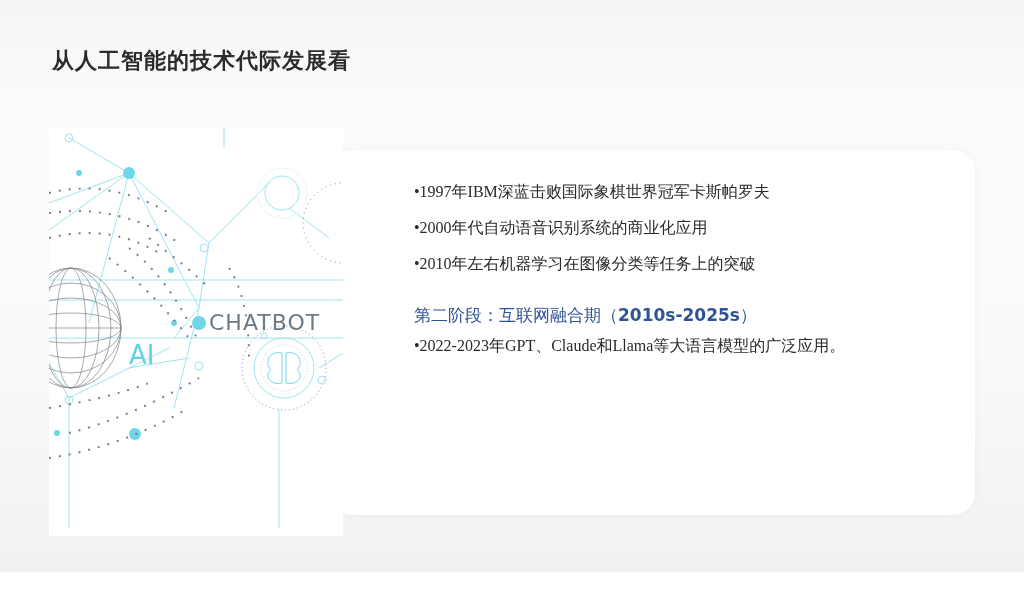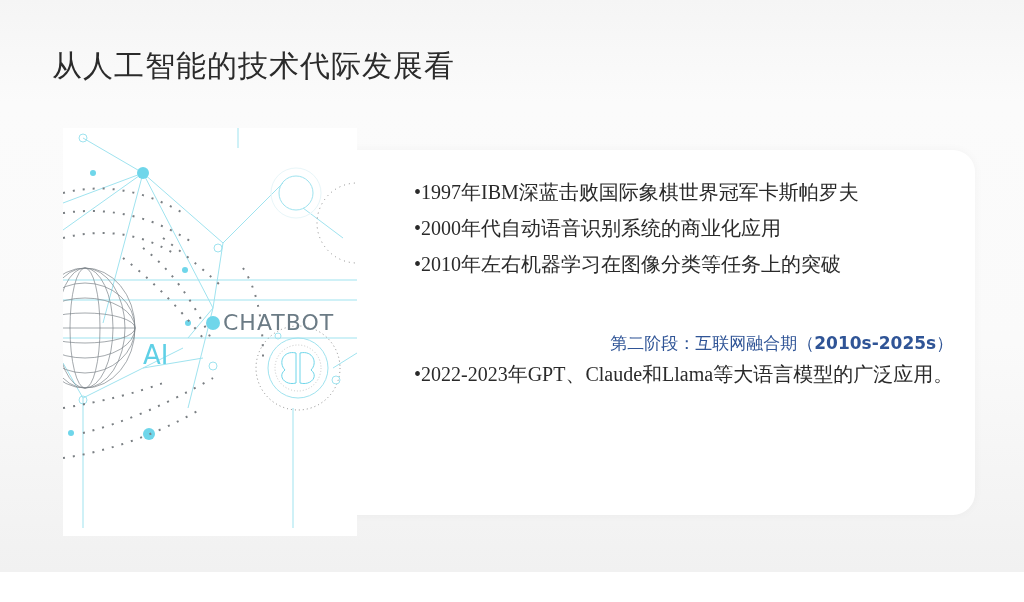--- a/index.html
+++ b/index.html
@@ -7,43 +7,43 @@
     width:1024px; height:602px; position:relative; overflow:hidden;
     background:#ffffff;
     font-family:"DejaVu Serif", "Liberation Serif", serif;
   }
   .slide {
     position:absolute; left:0; top:0; width:1024px; height:572px;
     background:linear-gradient(180deg,#f5f5f5 0%,#fbfbfb 18%,#fafafa 60%,#f1f1f1 100%);
   }
   .title {
     position:absolute; left:52px; top:46px;
-    font-size:30px; color:#2b2b2b; letter-spacing:1px;
-    font-family:"DejaVu Sans", "Liberation Sans", sans-serif; font-weight:normal;
+    font-size:22px; color:#2b2b2b; letter-spacing:1px;
+    font-family:"DejaVu Sans", "Liberation Sans", sans-serif; font-weight:bold;
   }
   .card {
     position:absolute; left:330px; top:150px; width:645px; height:365px;
     background:#ffffff; border-radius:22px;
     box-shadow:0 0 10px rgba(0,0,0,0.04);
   }
   .img-panel {
-    position:absolute; left:63px; top:128px; width:294px; height:408px;
+    position:absolute; left:49px; top:128px; width:294px; height:408px;
     background:#ffffff; overflow:hidden;
   }
   .content { position:absolute; left:414px; top:174px; }
   .phase-head {
     font-size:17px; color:#2f5496; height:26px; line-height:26px;
     font-family:"DejaVu Serif","Liberation Serif",serif;
   }
   .phase-head .range { font-family:"DejaVu Sans","Liberation Sans",sans-serif; font-weight:bold; color:#2f5496; }
   .bullet {
-    font-size:20px; color:#2a2a2a; height:36px; line-height:36px;
+    font-size:16px; color:#2a2a2a; height:36px; line-height:36px;
     font-family:"Liberation Serif","DejaVu Serif",serif;
   }
-  .phase2 { margin-top:48px;text-align:right; }
+  .phase2 { margin-top:20px; }
 </style>
 </head>
 <body>
 
 <div class="slide">
   <div class="title">从人工智能的技术代际发展看</div>
 
   <div class="card"></div>
 
   <div class="img-panel">

